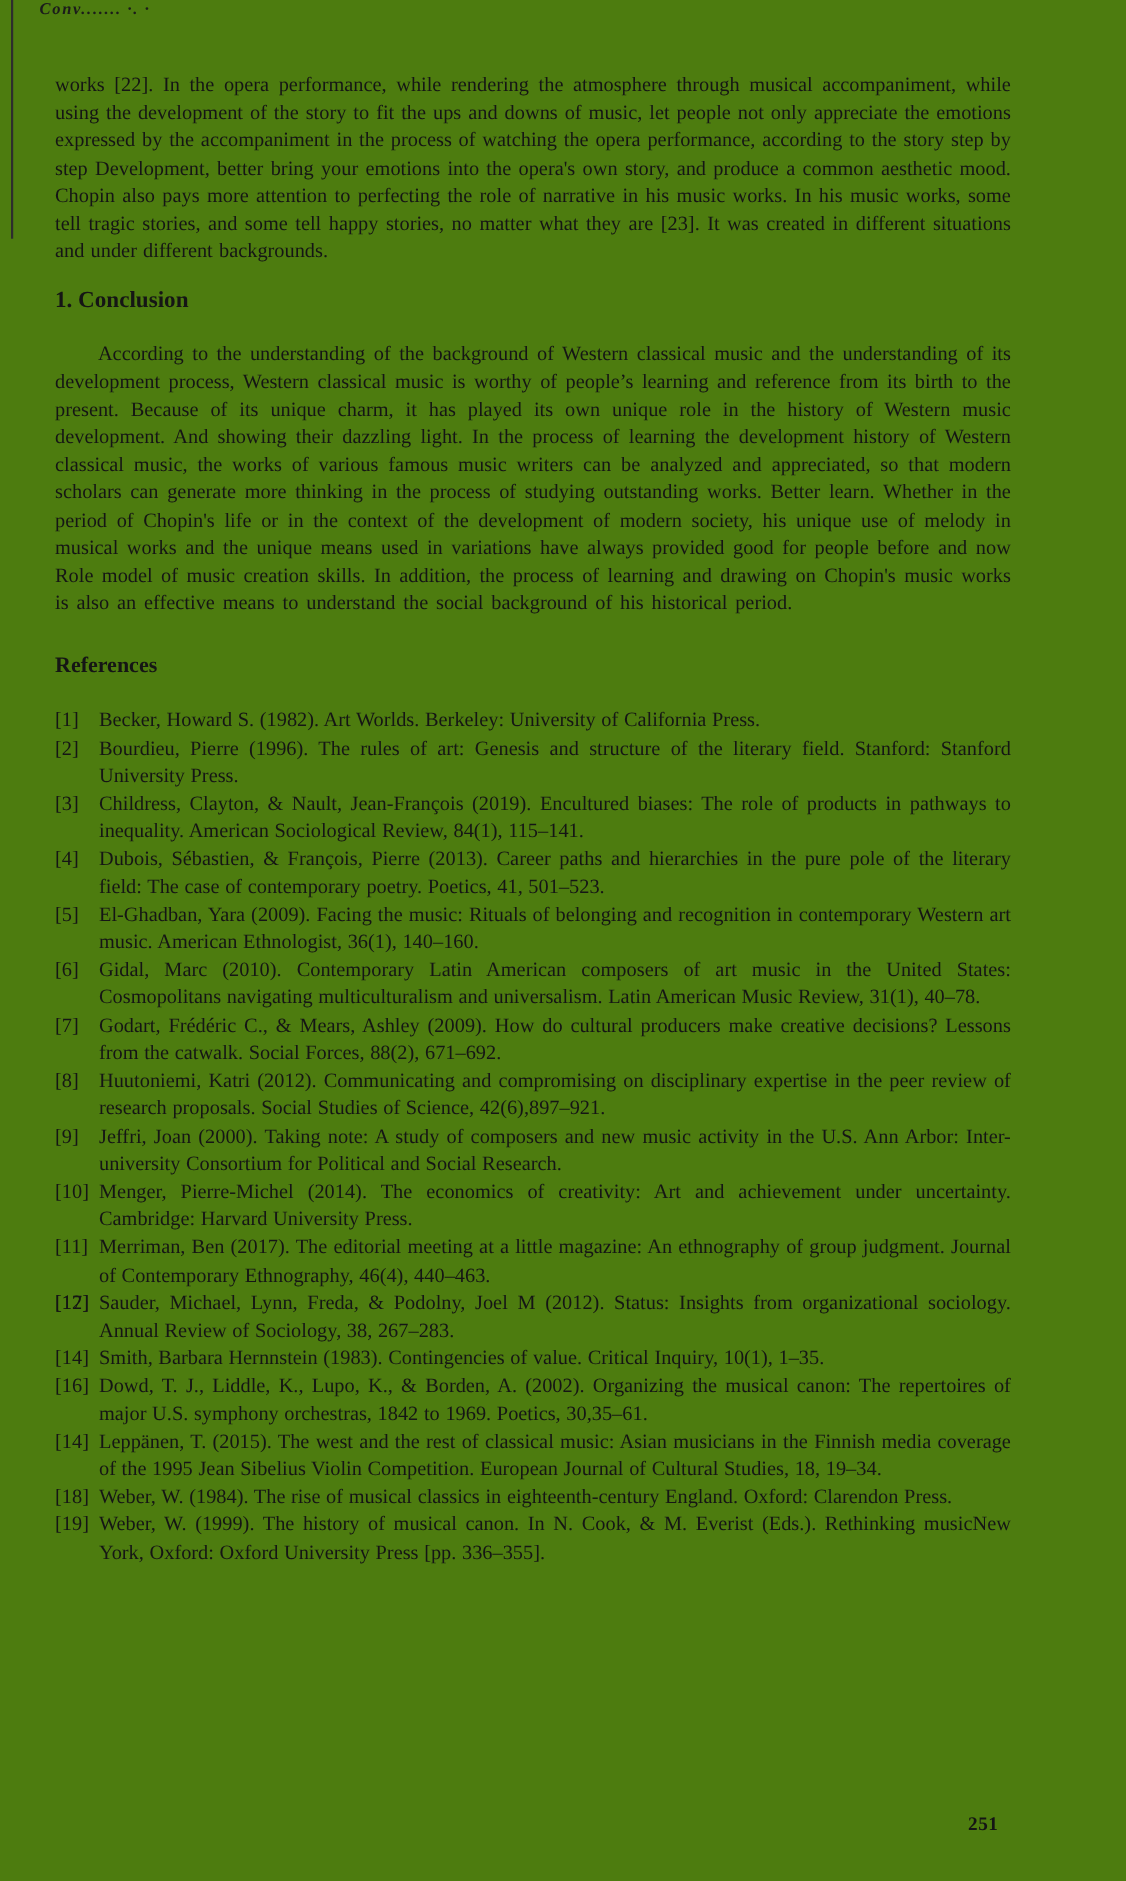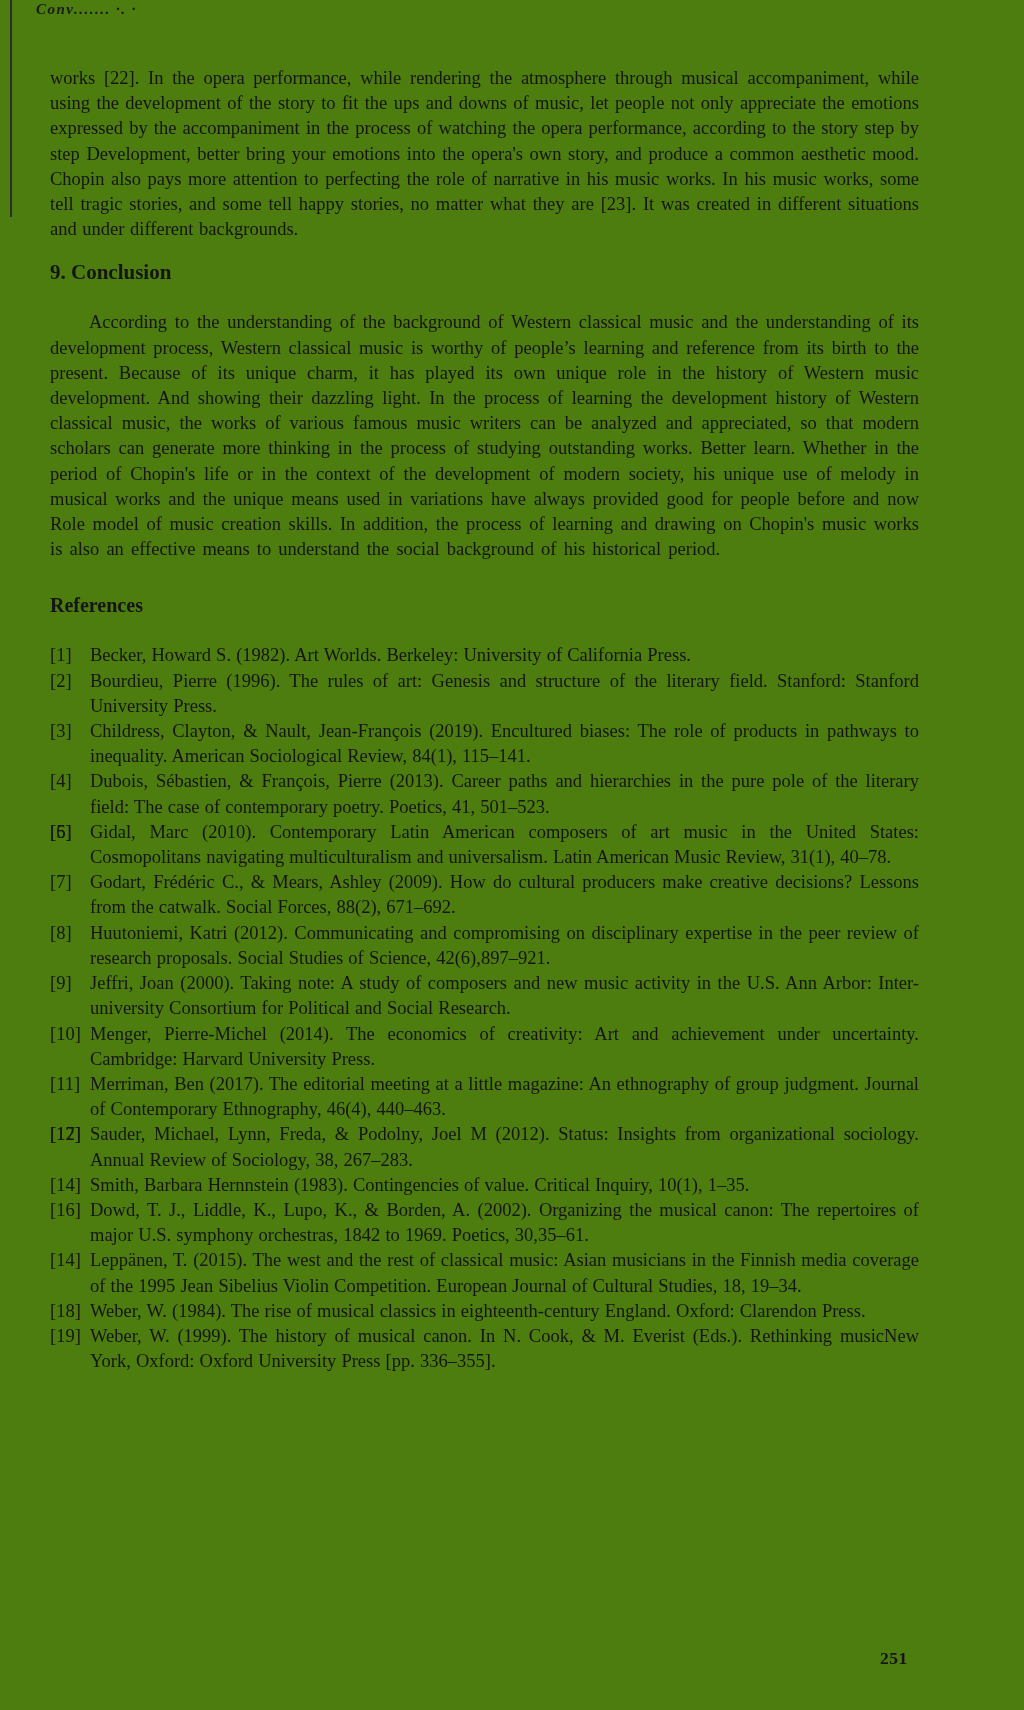--- a/index.html
+++ b/index.html
@@ -103,32 +103,32 @@
 <div class="page">
 
   <div class="left-rule"></div>
 
   <div class="header-fragment">Conv....... ·. ·</div>
 
   <div class="body-col">
 
     <p class="para para-continuation">works [22]. In the opera performance, while rendering the atmosphere through musical accompaniment, while using the development of the story to fit the ups and downs of music, let people not only appreciate the emotions expressed by the accompaniment in the process of watching the opera performance, according to the story step by step Development, better bring your emotions into the opera's own story, and produce a common aesthetic mood. Chopin also pays more attention to perfecting the role of narrative in his music works. In his music works, some tell tragic stories, and some tell happy stories, no matter what they are [23]. It was created in different situations and under different backgrounds.</p>
 
-    <h2 class="heading-conclusion">9. Conclusion</h2>
+    <h2 class="heading-conclusion">1. Conclusion</h2>
 
     <p class="para para-conclusion">According to the understanding of the background of Western classical music and the understanding of its development process, Western classical music is worthy of people’s learning and reference from its birth to the present. Because of its unique charm, it has played its own unique role in the history of Western music development. And showing their dazzling light. In the process of learning the development history of Western classical music, the works of various famous music writers can be analyzed and appreciated, so that modern scholars can generate more thinking in the process of studying outstanding works. Better learn. Whether in the period of Chopin's life or in the context of the development of modern society, his unique use of melody in musical works and the unique means used in variations have always provided good for people before and now Role model of music creation skills. In addition, the process of learning and drawing on Chopin's music works is also an effective means to understand the social background of his historical period.</p>
 
     <h3 class="heading-references">References</h3>
 
     <ol class="refs">
       <li class="ref"><span class="ref-label">[1]</span><span class="ref-text">Becker, Howard S. (1982). Art Worlds. Berkeley: University of California Press.</span></li>
       <li class="ref"><span class="ref-label">[2]</span><span class="ref-text">Bourdieu, Pierre (1996). The rules of art: Genesis and structure of the literary field. Stanford: Stanford University Press.</span></li>
       <li class="ref"><span class="ref-label">[3]</span><span class="ref-text">Childress, Clayton, &amp; Nault, Jean-François (2019). Encultured biases: The role of products in pathways to inequality. American Sociological Review, 84(1), 115–141.</span></li>
       <li class="ref"><span class="ref-label">[4]</span><span class="ref-text">Dubois, Sébastien, &amp; François, Pierre (2013). Career paths and hierarchies in the pure pole of the literary field: The case of contemporary poetry. Poetics, 41, 501–523.</span></li>
-      <li class="ref"><span class="ref-label">[5]</span></li>
+      <li class="ref"><span class="ref-label">[5]</span><span class="ref-text">El-Ghadban, Yara (2009). Facing the music: Rituals of belonging and recognition in contemporary Western art music. American Ethnologist, 36(1), 140–160.</span></li>
       <li class="ref"><span class="ref-label">[6]</span><span class="ref-text">Gidal, Marc (2010). Contemporary Latin American composers of art music in the United States: Cosmopolitans navigating multiculturalism and universalism. Latin American Music Review, 31(1), 40–78.</span></li>
       <li class="ref"><span class="ref-label">[7]</span><span class="ref-text">Godart, Frédéric C., &amp; Mears, Ashley (2009). How do cultural producers make creative decisions? Lessons from the catwalk. Social Forces, 88(2), 671–692.</span></li>
       <li class="ref"><span class="ref-label">[8]</span><span class="ref-text">Huutoniemi, Katri (2012). Communicating and compromising on disciplinary expertise in the peer review of research proposals. Social Studies of Science, 42(6),897–921.</span></li>
       <li class="ref"><span class="ref-label">[9]</span><span class="ref-text">Jeffri, Joan (2000). Taking note: A study of composers and new music activity in the U.S. Ann Arbor: Inter-university Consortium for Political and Social Research.</span></li>
       <li class="ref"><span class="ref-label">[10]</span><span class="ref-text">Menger, Pierre-Michel (2014). The economics of creativity: Art and achievement under uncertainty. Cambridge: Harvard University Press.</span></li>
       <li class="ref"><span class="ref-label">[11]</span><span class="ref-text">Merriman, Ben (2017). The editorial meeting at a little magazine: An ethnography of group judgment. Journal of Contemporary Ethnography, 46(4), 440–463.</span></li>
       <li class="ref"><span class="ref-label">[12]</span></li>
       <li class="ref"><span class="ref-label">[17]</span><span class="ref-text">Sauder, Michael, Lynn, Freda, &amp; Podolny, Joel M (2012). Status: Insights from organizational sociology. Annual Review of Sociology, 38, 267–283.</span></li>
       <li class="ref"><span class="ref-label">[14]</span><span class="ref-text">Smith, Barbara Hernnstein (1983). Contingencies of value. Critical Inquiry, 10(1), 1–35.</span></li>
       <li class="ref"><span class="ref-label">[16]</span><span class="ref-text">Dowd, T. J., Liddle, K., Lupo, K., &amp; Borden, A. (2002). Organizing the musical canon: The repertoires of major U.S. symphony orchestras, 1842 to 1969. Poetics, 30,35–61.</span></li>

